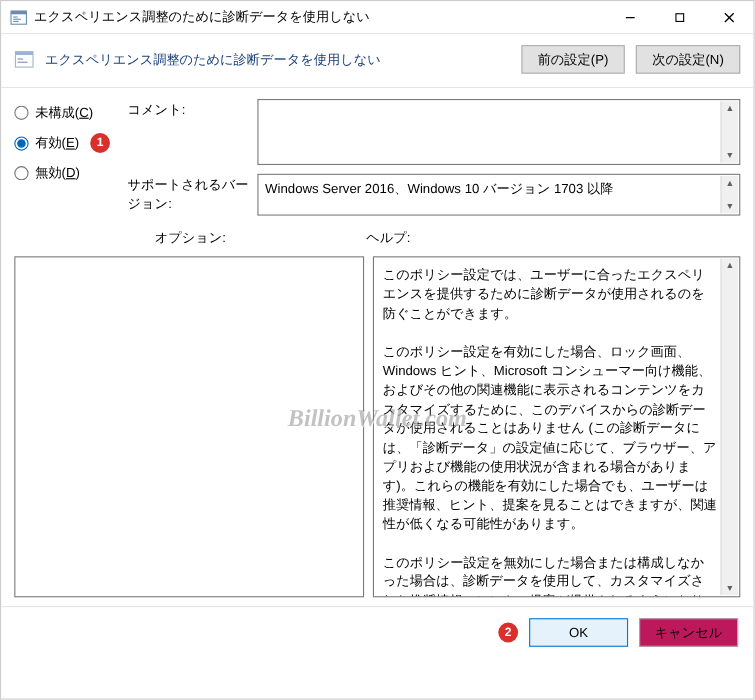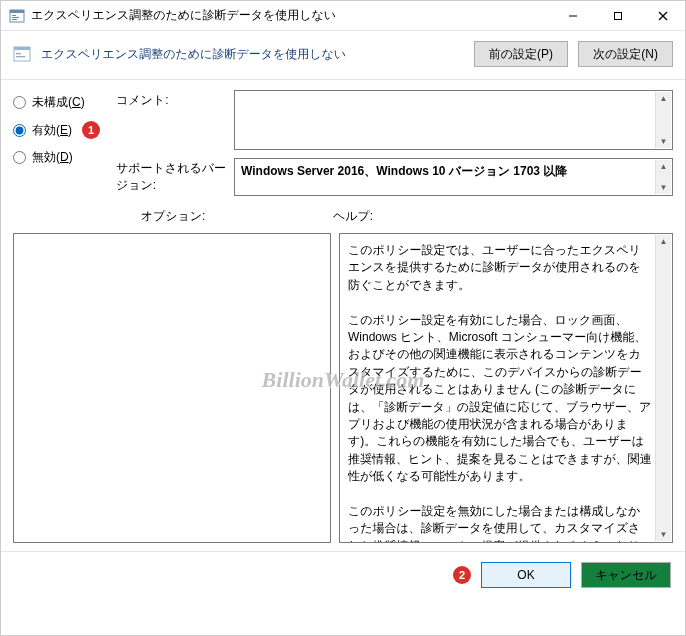--- a/index.html
+++ b/index.html
@@ -44,41 +44,40 @@
     margin-left:4px;
   }
   .comment-col { flex:1; display:grid; grid-template-columns:110px 1fr; gap:8px 8px; align-items:start; }
   .comment-label { padding-top:2px; color:#000; }
   .textbox {
     border:1px solid #7a7a7a; background:#fff; height:60px; width:100%; position:relative;
   }
   .supportbox {
     border:1px solid #7a7a7a; background:#fff; height:38px; width:100%; padding:4px 18px 4px 6px; font-size:12px;
     position:relative;
-    font-weight:bold;
   }
   .scroll-stub {
     position:absolute; right:1px; top:1px; bottom:1px; width:16px; background:#f0f0f0;
     display:flex; flex-direction:column; justify-content:space-between; align-items:center;
     border-left:1px solid #dcdcdc;
   }
   .scroll-arrow { font-size:8px; color:#606060; padding:2px 0; }
   .labels-row { display:flex; padding:6px 12px 4px 12px; }
   .labels-row .left { width:320px;text-align:center; }
   .panes-row { display:flex; padding:4px 12px 8px 12px; gap:8px; height:322px; }
   .pane { border:1px solid #7a7a7a; background:#fff; padding:8px 20px 8px 8px; overflow:hidden; position:relative; }
   .pane.left { width:318px; }
   .pane.right { flex:1; }
   .help-text { white-space:pre-wrap; font-size:12px; line-height:1.45; }
   .footer {
     display:flex; justify-content:flex-end; align-items:center; gap:10px;
     padding:10px 14px; border-top:1px solid #e5e5e5;
   }
   .footer-btn {
-    border:1px solid #adadad; background:#15803d; height:26px; width:90px;
+    border:1px solid #adadad; background:#be185d; height:26px; width:90px;
     font-size:12px; font-family:inherit; cursor:default;
   }
   .footer-btn.primary { background:#e5f1fb; border-color:#0078d7; }
   .watermark {
     position:absolute; left:50%; top:380px; transform:translate(-50%,-50%);
     font-size:22px; font-weight:bold; font-style:italic; font-family:Georgia, serif;
     color:rgba(120,120,120,0.45); text-shadow:1px 1px 0 rgba(255,255,255,0.6);
     pointer-events:none; white-space:nowrap; z-index:50;
   }
 </style>

